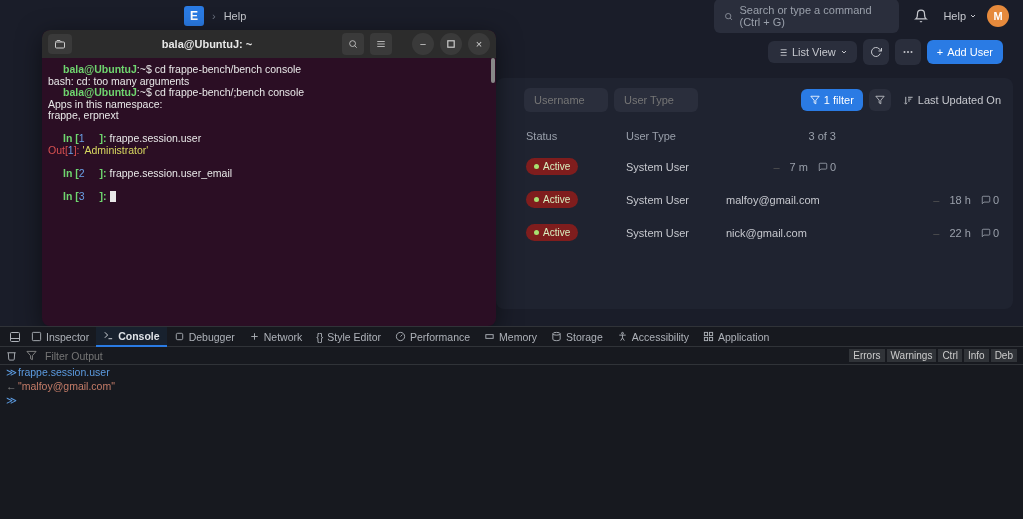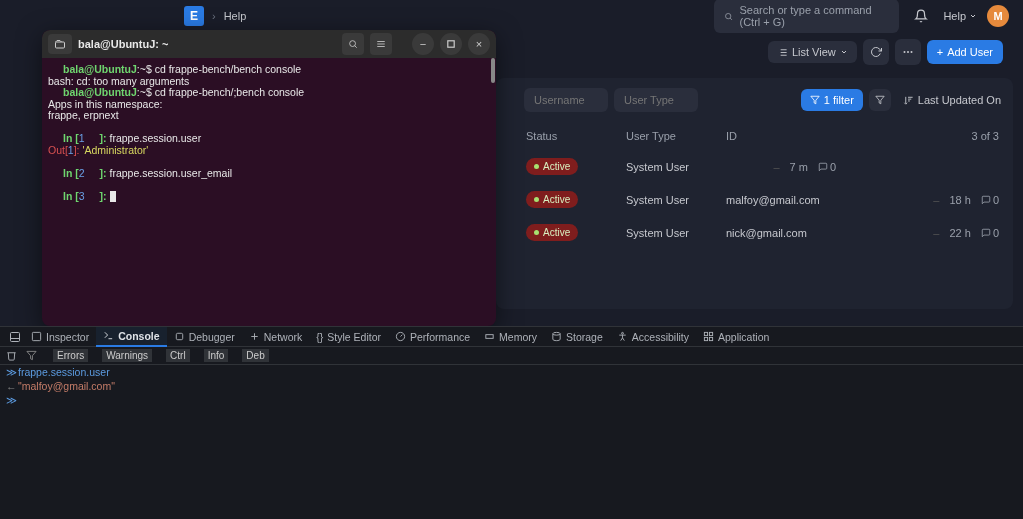--- a/index.html
+++ b/index.html
@@ -42,42 +42,42 @@
 .status-badge { background: #7f1d1d; color: #d8f0c0; border-radius: 10px; padding: 3px 8px; font-size: 10px; display: inline-flex; align-items: center; gap: 4px; }
 .status-dot { width: 5px; height: 5px; border-radius: 50%; background: #a8e070; }
 .meta-cell { color: #9aa0ab; display:flex; gap:10px; justify-content:flex-end; align-items:center;}
 .dash { color:#555; }
 .comment-ic { display:inline-flex; align-items:center; gap:2px;}
 
 
 .terminal-window { position: absolute; top: 30px; left: 42px; width: 454px; height: 296px; background: #2b0e24; border-radius: 8px; box-shadow: 0 6px 24px rgba(0,0,0,.5); display: flex; flex-direction: column; overflow:hidden;}
 .term-titlebar { height: 28px; background: #2c2c2c; display: flex; align-items: center; padding: 0 6px; gap: 6px; border-radius:8px 8px 0 0;}
 .term-left-btn { width: 24px; height: 20px; border-radius: 4px; background: #3a3a3a; display:flex; align-items:center; justify-content:center;}
-.term-title { flex: 1; text-align: left; color: #e8e8e8; font-size: 11px; font-weight: 600; }
+.term-title { flex: 1; text-align: center; color: #e8e8e8; font-size: 11px; font-weight: 600; }
 .term-ctrl { width: 22px; height: 22px; border-radius: 50%; background: #3a3a3a; display: flex; align-items: center; justify-content: center; color: #ccc; font-size: 11px;}
 .term-ctrl.rect { border-radius: 4px; }
 .term-body { flex: 1; padding: 6px 6px; font-family: "DejaVu Sans Mono", Menlo, monospace; font-size: 10.5px; line-height: 1.1; color: #e8e8e8; white-space: pre; overflow:hidden; position:relative;}
 .term-body .scrollbar { position:absolute; right:1px; top:0; width:4px; height:25px; background:#888; border-radius:2px;}
 .tg { color: #6fd66f; font-weight:bold;margin-left:15px;}
 .tw { color: #e8e8e8; }
 .tb { color: #6aa0e6; }
 .tr { color: #d85050; }
 .ty { color: #d8d860; }
 .cursor-block { display:inline-block; width:6px; height:11px; background:#e8e8e8; vertical-align:text-bottom;}
 
 
 .devtools { position: absolute; left: 0; right: 0; top: 326px; bottom: 0; background: #17191f; border-top: 1px solid #303338; font-size: 11px; }
 .dt-tabs { height: 20px; display: flex; align-items: center; gap: 0px; padding: 0 6px; border-bottom: 1px solid #303338; }
 .dt-tab { display: flex; align-items: center; gap: 4px; padding: 3px 7px; color: #aeb2b9; font-size: 10.5px;}
 .dt-tab.active { border-bottom: 2px solid #2a7be4; color: #dfe2e7; background: rgba(42,123,228,0.08); font-weight: bold;}
 .dt-iconcell { width: 18px; display: flex; justify-content: center;}
 .dt-filterrow { height: 18px; display: flex; align-items: center; padding: 0 6px; border-bottom: 1px solid #303338; }
 .dt-trash { width: 16px; color:#aeb2b9; }
 .dt-filter-input { background: transparent; border: none; color: #888; font-size: 10.5px; flex:1; padding-left:4px;}
-.dt-level { background: #303338; color: #ccc; font-size: 10px; padding: 1px 4px; margin-left: 12px;}
+.dt-level { background: #303338; color: #ccc; font-size: 10px; padding: 1px 4px; margin-left: 0;}
 .dt-levels { display:flex; gap:2px;}
 .dt-console { font-family: Menlo, monospace; font-size: 10.5px; }
 .dt-line { display: flex; align-items: flex-start; padding: 1px 6px;}
 .dt-caret { width: 12px; color: #5c9be0; }
 .dt-caret.out { color: #888; }
 .dt-expr { color: #5c9be0; }
 .dt-str { color: #c47c68; }
 svg { display: block; }
 </style>
 </head>
@@ -171,21 +171,20 @@
             <path d="M3 17l3 3 3-3"></path>
             <path d="M6 18V4"></path>
           </svg>
         <span>Last Updated On</span>
       </div>
     </div>
 
     <div class="list-header">
       <div class="col-status">Status</div>
       <div class="col-type">User Type</div>
-      <div class="col-id">ID</div>
       <div class="col-meta count-label">3 of 3</div>
     </div>
 
     <div class="list-row">
       <div class="col-status"><span class="status-badge">
             <span class="status-dot"></span>
             <span>Active</span>
           </span></div>
       <div class="col-type">System User</div>
       <div class="col-meta meta-cell">
@@ -366,20 +365,21 @@
   <div class="dt-filterrow">
     <div class="dt-trash">
         <svg width="11" height="11" viewBox="0 0 24 24" fill="none" stroke="#aeb2b9" stroke-width="2">
           <polyline points="3 6 5 6 21 6"></polyline>
           <path d="M19 6l-1 14a2 2 0 01-2 2H8a2 2 0 01-2-2L5 6"></path>
         </svg>
       </div>
     <svg width="11" height="11" viewBox="0 0 24 24" fill="none" stroke="#888" stroke-width="2" style="margin:0 4px;">
         <polygon points="22 3 2 3 10 12.46 10 19 14 21 14 12.46 22 3"></polygon>
       </svg>
+    <input class="dt-filter-input" placeholder="Filter Output" style="">
     <div class="dt-levels">
       <span class="dt-level">Errors</span>
       <span class="dt-level">Warnings</span>
       <span class="dt-level">Ctrl</span>
       <span class="dt-level">Info</span>
       <span class="dt-level">Deb</span>
     </div>
   </div>
   <div class="dt-console">
     <div class="dt-line">

